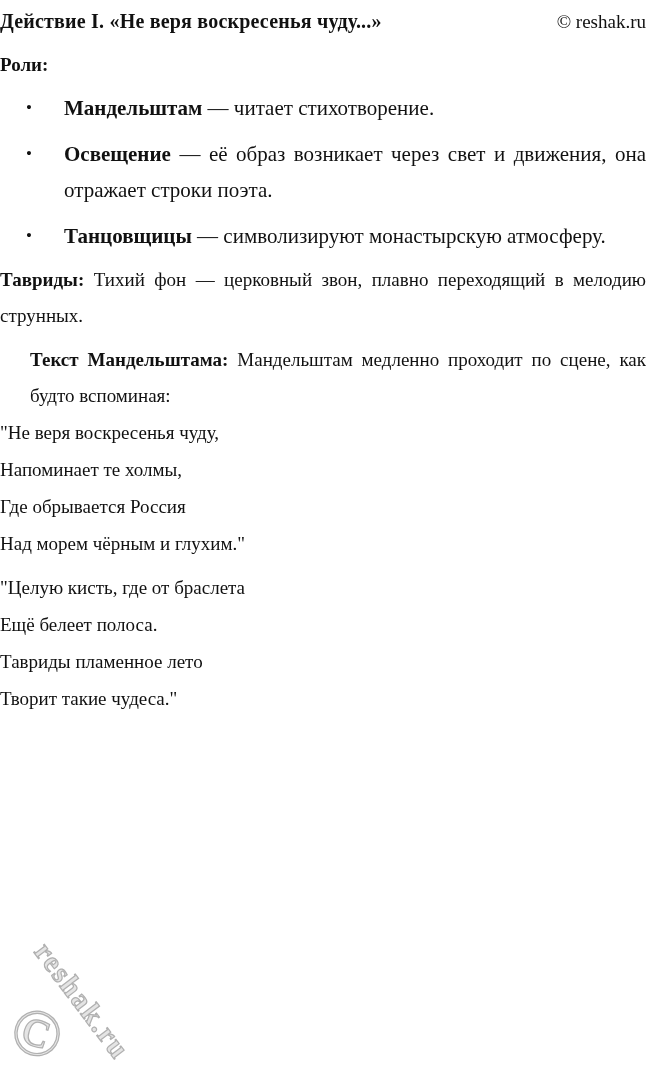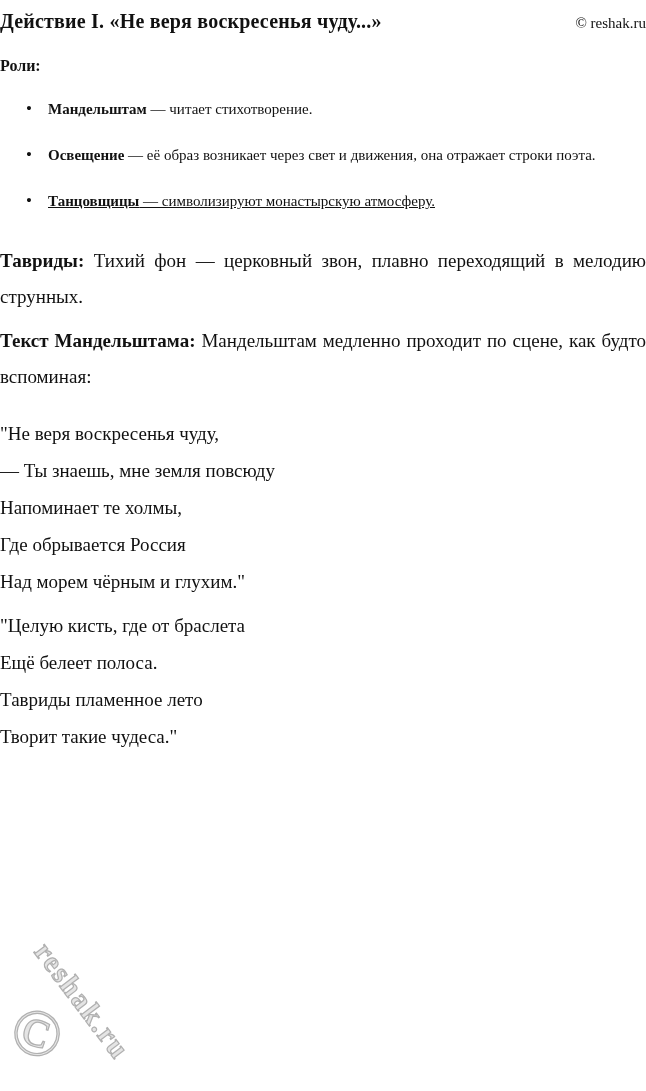--- a/index.html
+++ b/index.html
@@ -33,68 +33,68 @@
     line-height: 36px;
     margin-bottom: 7px;
   }
   .doc-title {
     font-weight: 700;
     font-size: 20px;
     letter-spacing: 0.2px;
     font-family: Liberation Serif, serif;
   }
   .copyright {
-    font-size: 15px;
+    font-size: 19px;
   }
   .block {
     margin: 0 0 8px 0;
     font-size: 19px;
     line-height: 36px;
     text-align: justify;
     text-align-last: left;
   }
   .label-para {
     margin: 0 0 7px 0;
-    font-size: 16px;
+    font-size: 19px;
     line-height: 36px;
     font-weight: 700;
   }
   ul.roles-list {
     list-style: none;
     margin: 0;
     padding: 0;
   }
   li.role {
     position: relative;
-    padding-left: 48px;
+    padding-left: 64px;
     margin: 0 0 10px 0;
-    font-size: 15px;
+    font-size: 21px;
     line-height: 36px;
     text-align: justify;
     text-align-last: left;
   }
-  li.role:last-child { margin-bottom: 24px; text-decoration: underline; }
+  li.role:last-child { margin-bottom: 8px; }
   li.role::before {
     content: "\2022";
     position: absolute;
     left: 26px;
     top: 0;
     font-size: 17px;
   }
   .role-name, .para-label { font-weight: 700; }
   .poem {
     margin: 0 0 7px 0;
   }
   .poem-line {
     font-size: 19px;
     line-height: 37px;
     white-space: nowrap;
   }
   .poem:last-child { margin-bottom: 0; }
-  .m-texts { margin-bottom: 20px; }
+  .m-texts { margin-bottom: 0; padding-left: 30px; }
   .m-action { margin-bottom: 9px; }
   .m-narration { margin-bottom: 3px; }
   
   .watermark {
     position: absolute;
     z-index: 0;
     pointer-events: none;
   }
   .wm-text {
     left: 54px;
@@ -143,21 +143,20 @@
       <li class="role"><b class="role-name">Танцовщицы</b><span> — символизируют монастырскую атмосферу.</span></li>
     </ul>
 
 
     <p class="block"><b class="para-label">Тавриды:</b> <span>Тихий фон — церковный звон, плавно переходящий в мелодию струнных.</span></p>
 
     <p class="block m-texts"><b class="para-label">Текст Мандельштама:</b> <span>Мандельштам медленно проходит по сцене, как будто вспоминая:</span></p>
 
     <div class="poem">
       <div class="poem-line">"Не веря воскресенья чуду,</div>
-      <div class="poem-line">— Ты знаешь, мне земля повсюду</div>
       <div class="poem-line">Напоминает те холмы,</div>
       <div class="poem-line">Где обрывается Россия</div>
       <div class="poem-line">Над морем чёрным и глухим."</div>
     </div>
 
 
 
     <div class="poem">
       <div class="poem-line">"Целую кисть, где от браслета</div>
       <div class="poem-line">Ещё белеет полоса.</div>

